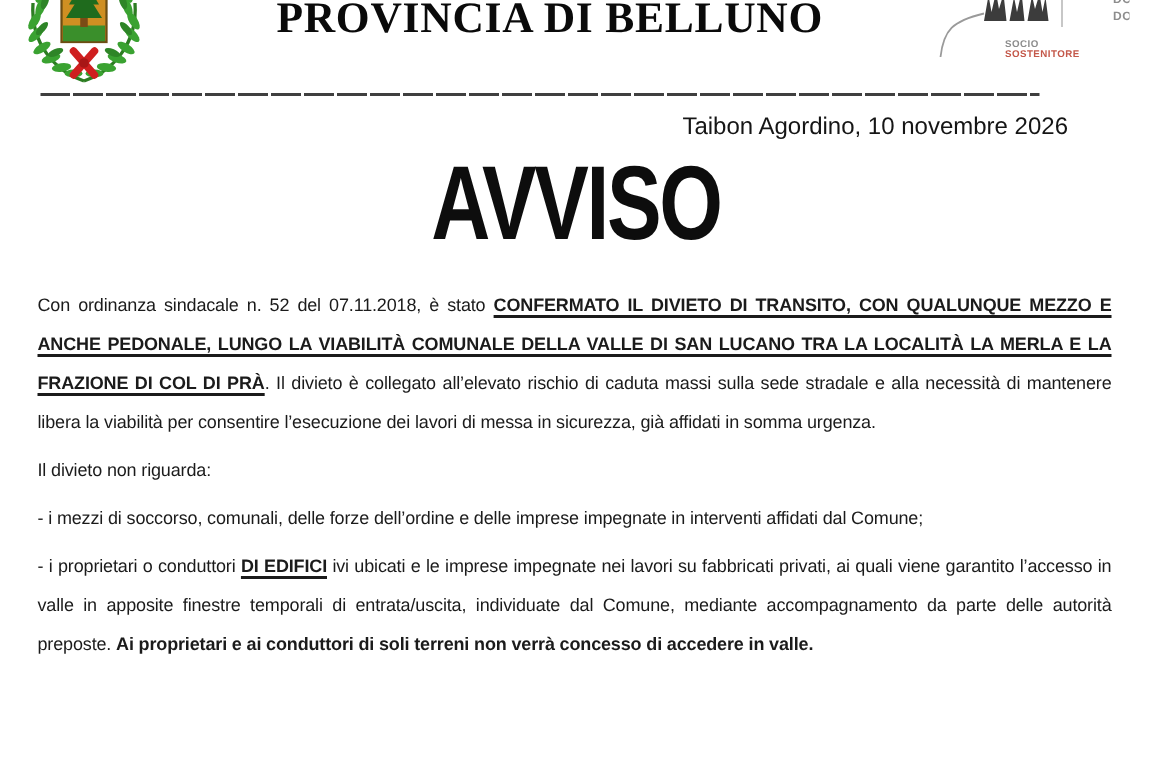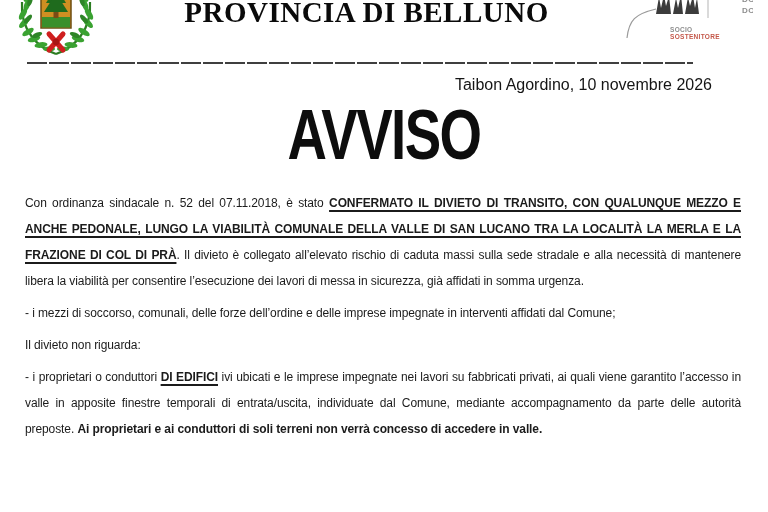--- a/index.html
+++ b/index.html
@@ -204,21 +204,21 @@
   <div class="header-divider"></div>
 
   <div class="dateline">Taibon Agordino, 10 novembre 2026</div>
 
   <div class="notice-title">AVVISO</div>
 
   <div class="doc-body">
 
     <p><span>Con ordinanza sindacale n. 52 del 07.11.2018, è stato </span><span class="bu">CONFERMATO IL DIVIETO DI TRANSITO, CON QUALUNQUE MEZZO E ANCHE PEDONALE, LUNGO LA VIABILITÀ COMUNALE DELLA VALLE DI SAN LUCANO TRA LA LOCALITÀ LA MERLA E LA FRAZIONE DI COL DI PRÀ</span><span>. Il divieto è collegato all’elevato rischio di caduta massi sulla sede stradale e alla necessità di mantenere libera la viabilità per consentire l’esecuzione dei lavori di messa in sicurezza, già affidati in somma urgenza.</span></p>
 
+    <p>Il divieto non riguarda:</p>
+
     <p>- i mezzi di soccorso, comunali, delle forze dell’ordine e delle imprese impegnate in interventi affidati dal Comune;</p>
 
-    <p>Il divieto non riguarda:</p>
-
     <p><span>- i proprietari o conduttori </span><span class="bu">DI EDIFICI</span><span> ivi ubicati e le imprese impegnate nei lavori su fabbricati privati, ai quali viene garantito l’accesso in valle in apposite finestre temporali di entrata/uscita, individuate dal Comune, mediante accompagnamento da parte delle  autorità preposte. </span><span class="b">Ai proprietari e ai conduttori di soli terreni non verrà concesso di accedere in valle.</span></p>
 
   </div>
 
 </div>
 
 </body></html>

